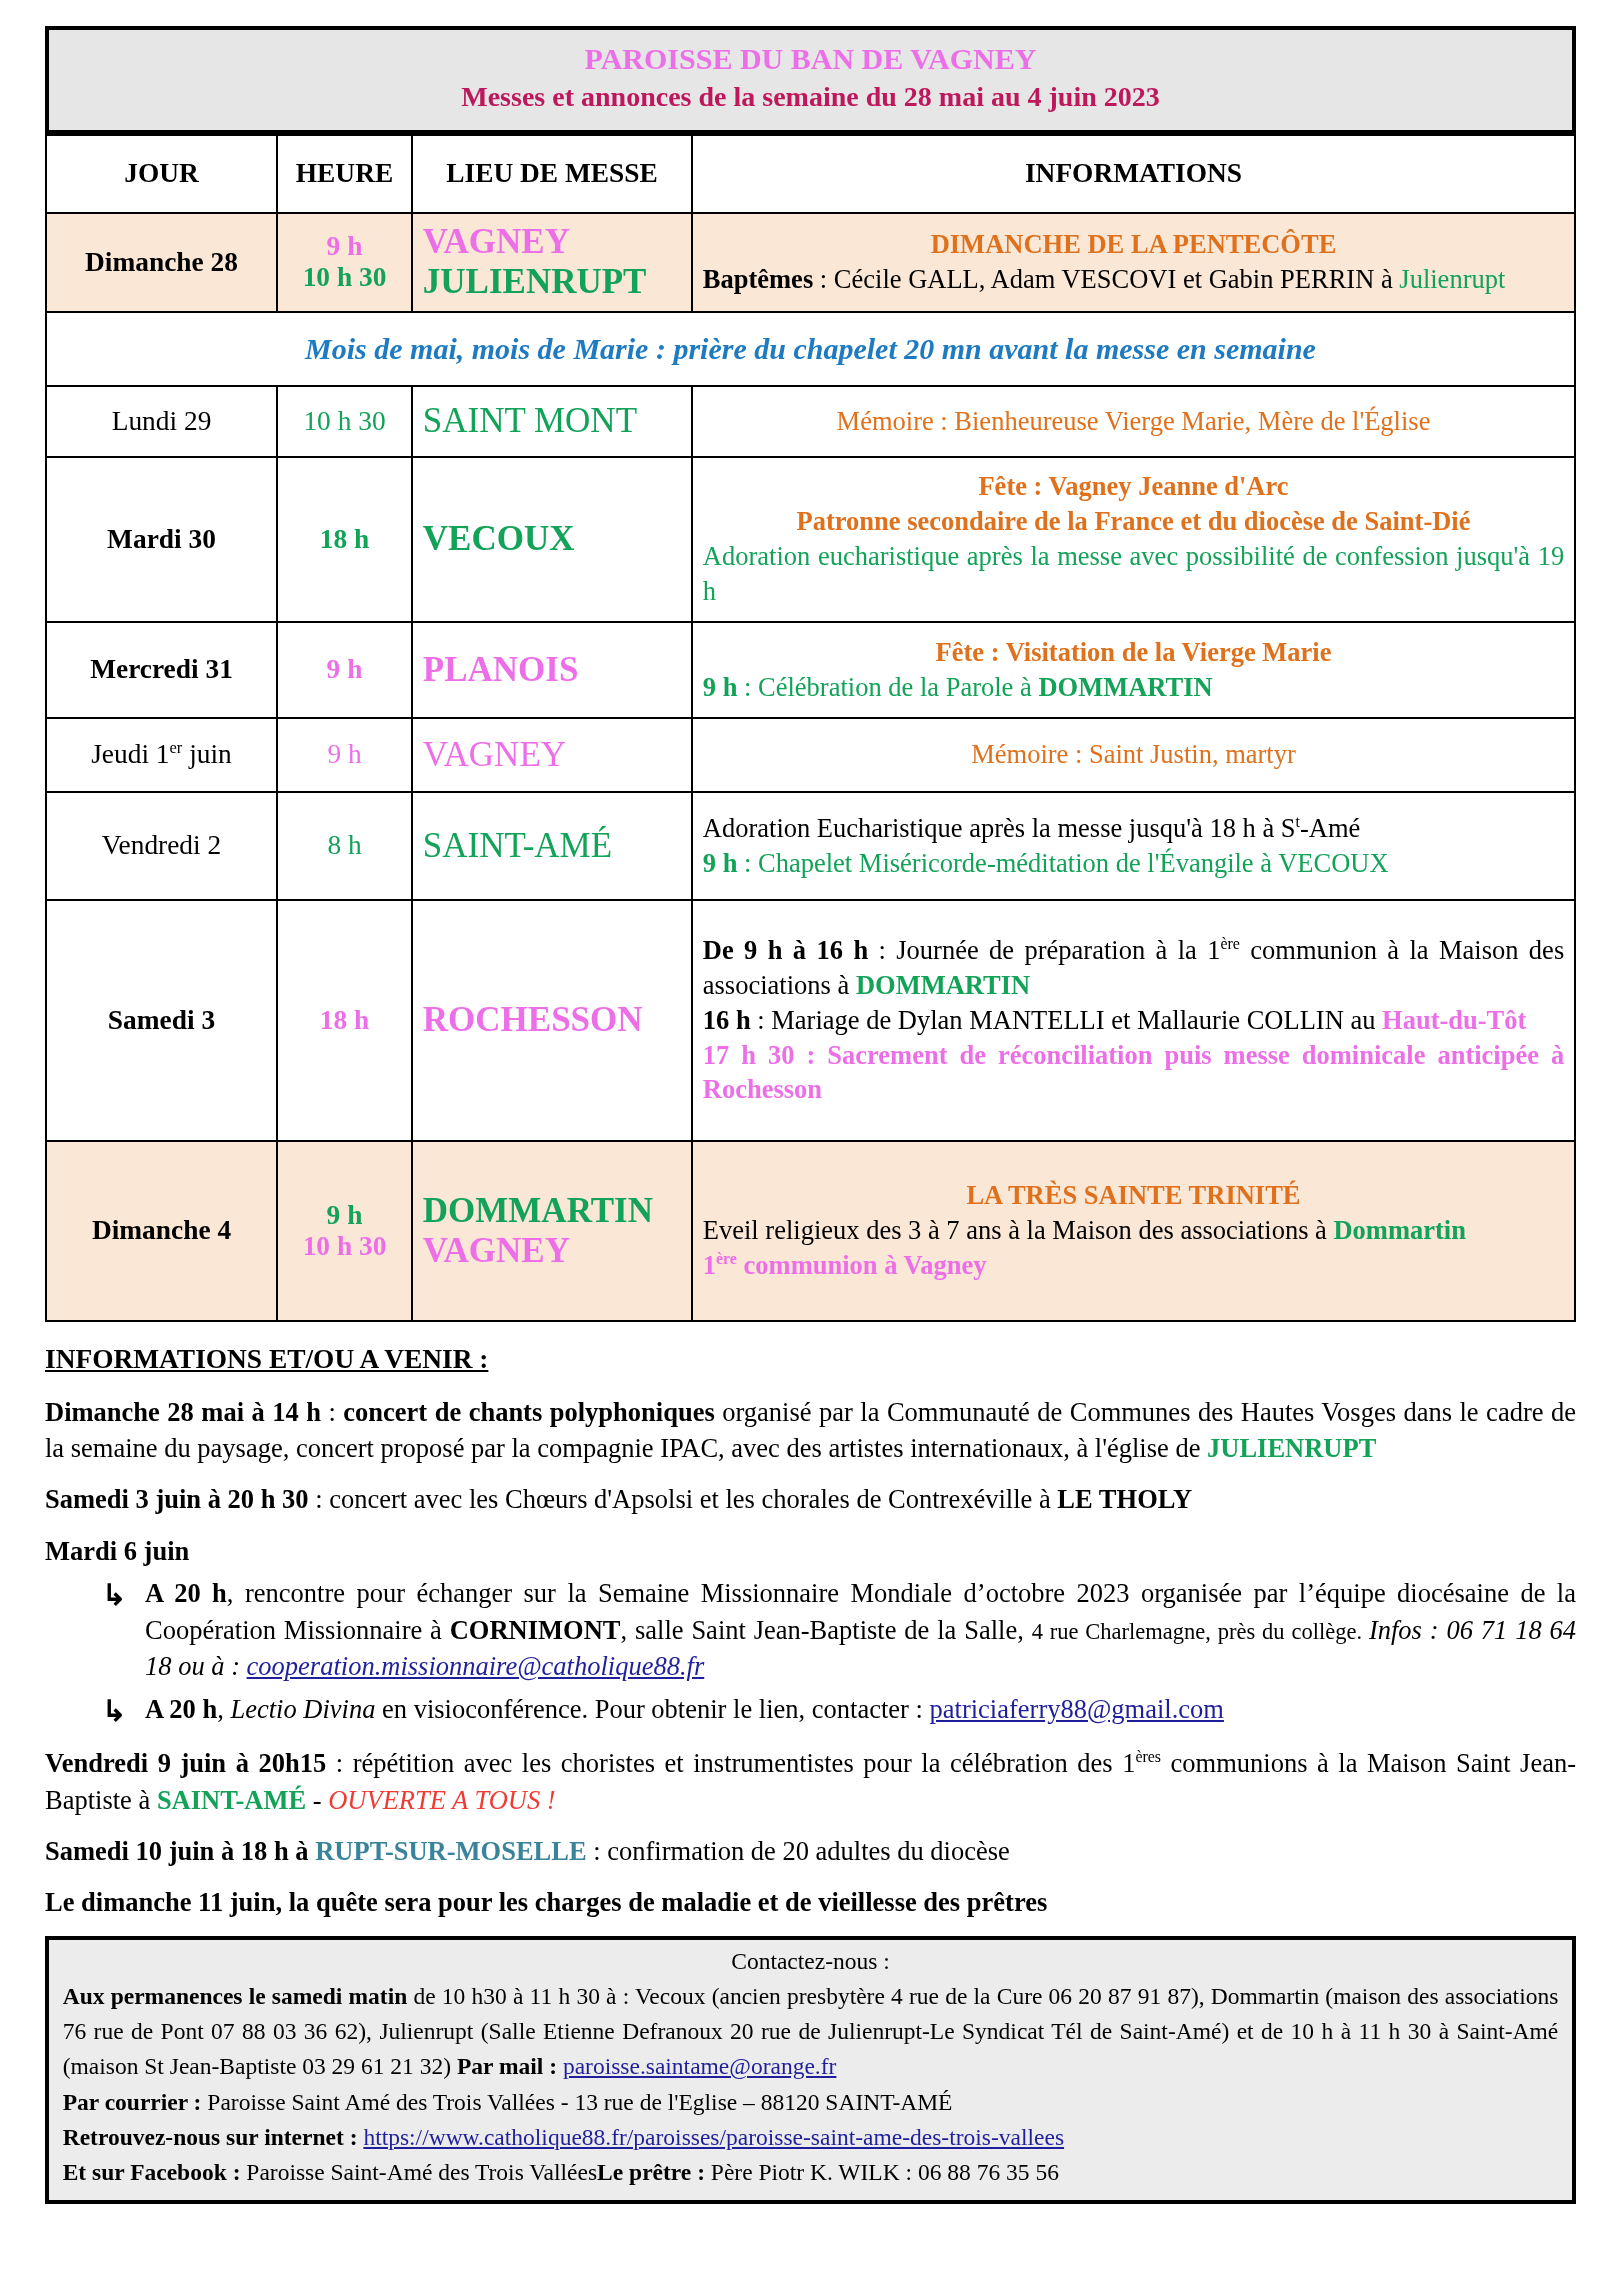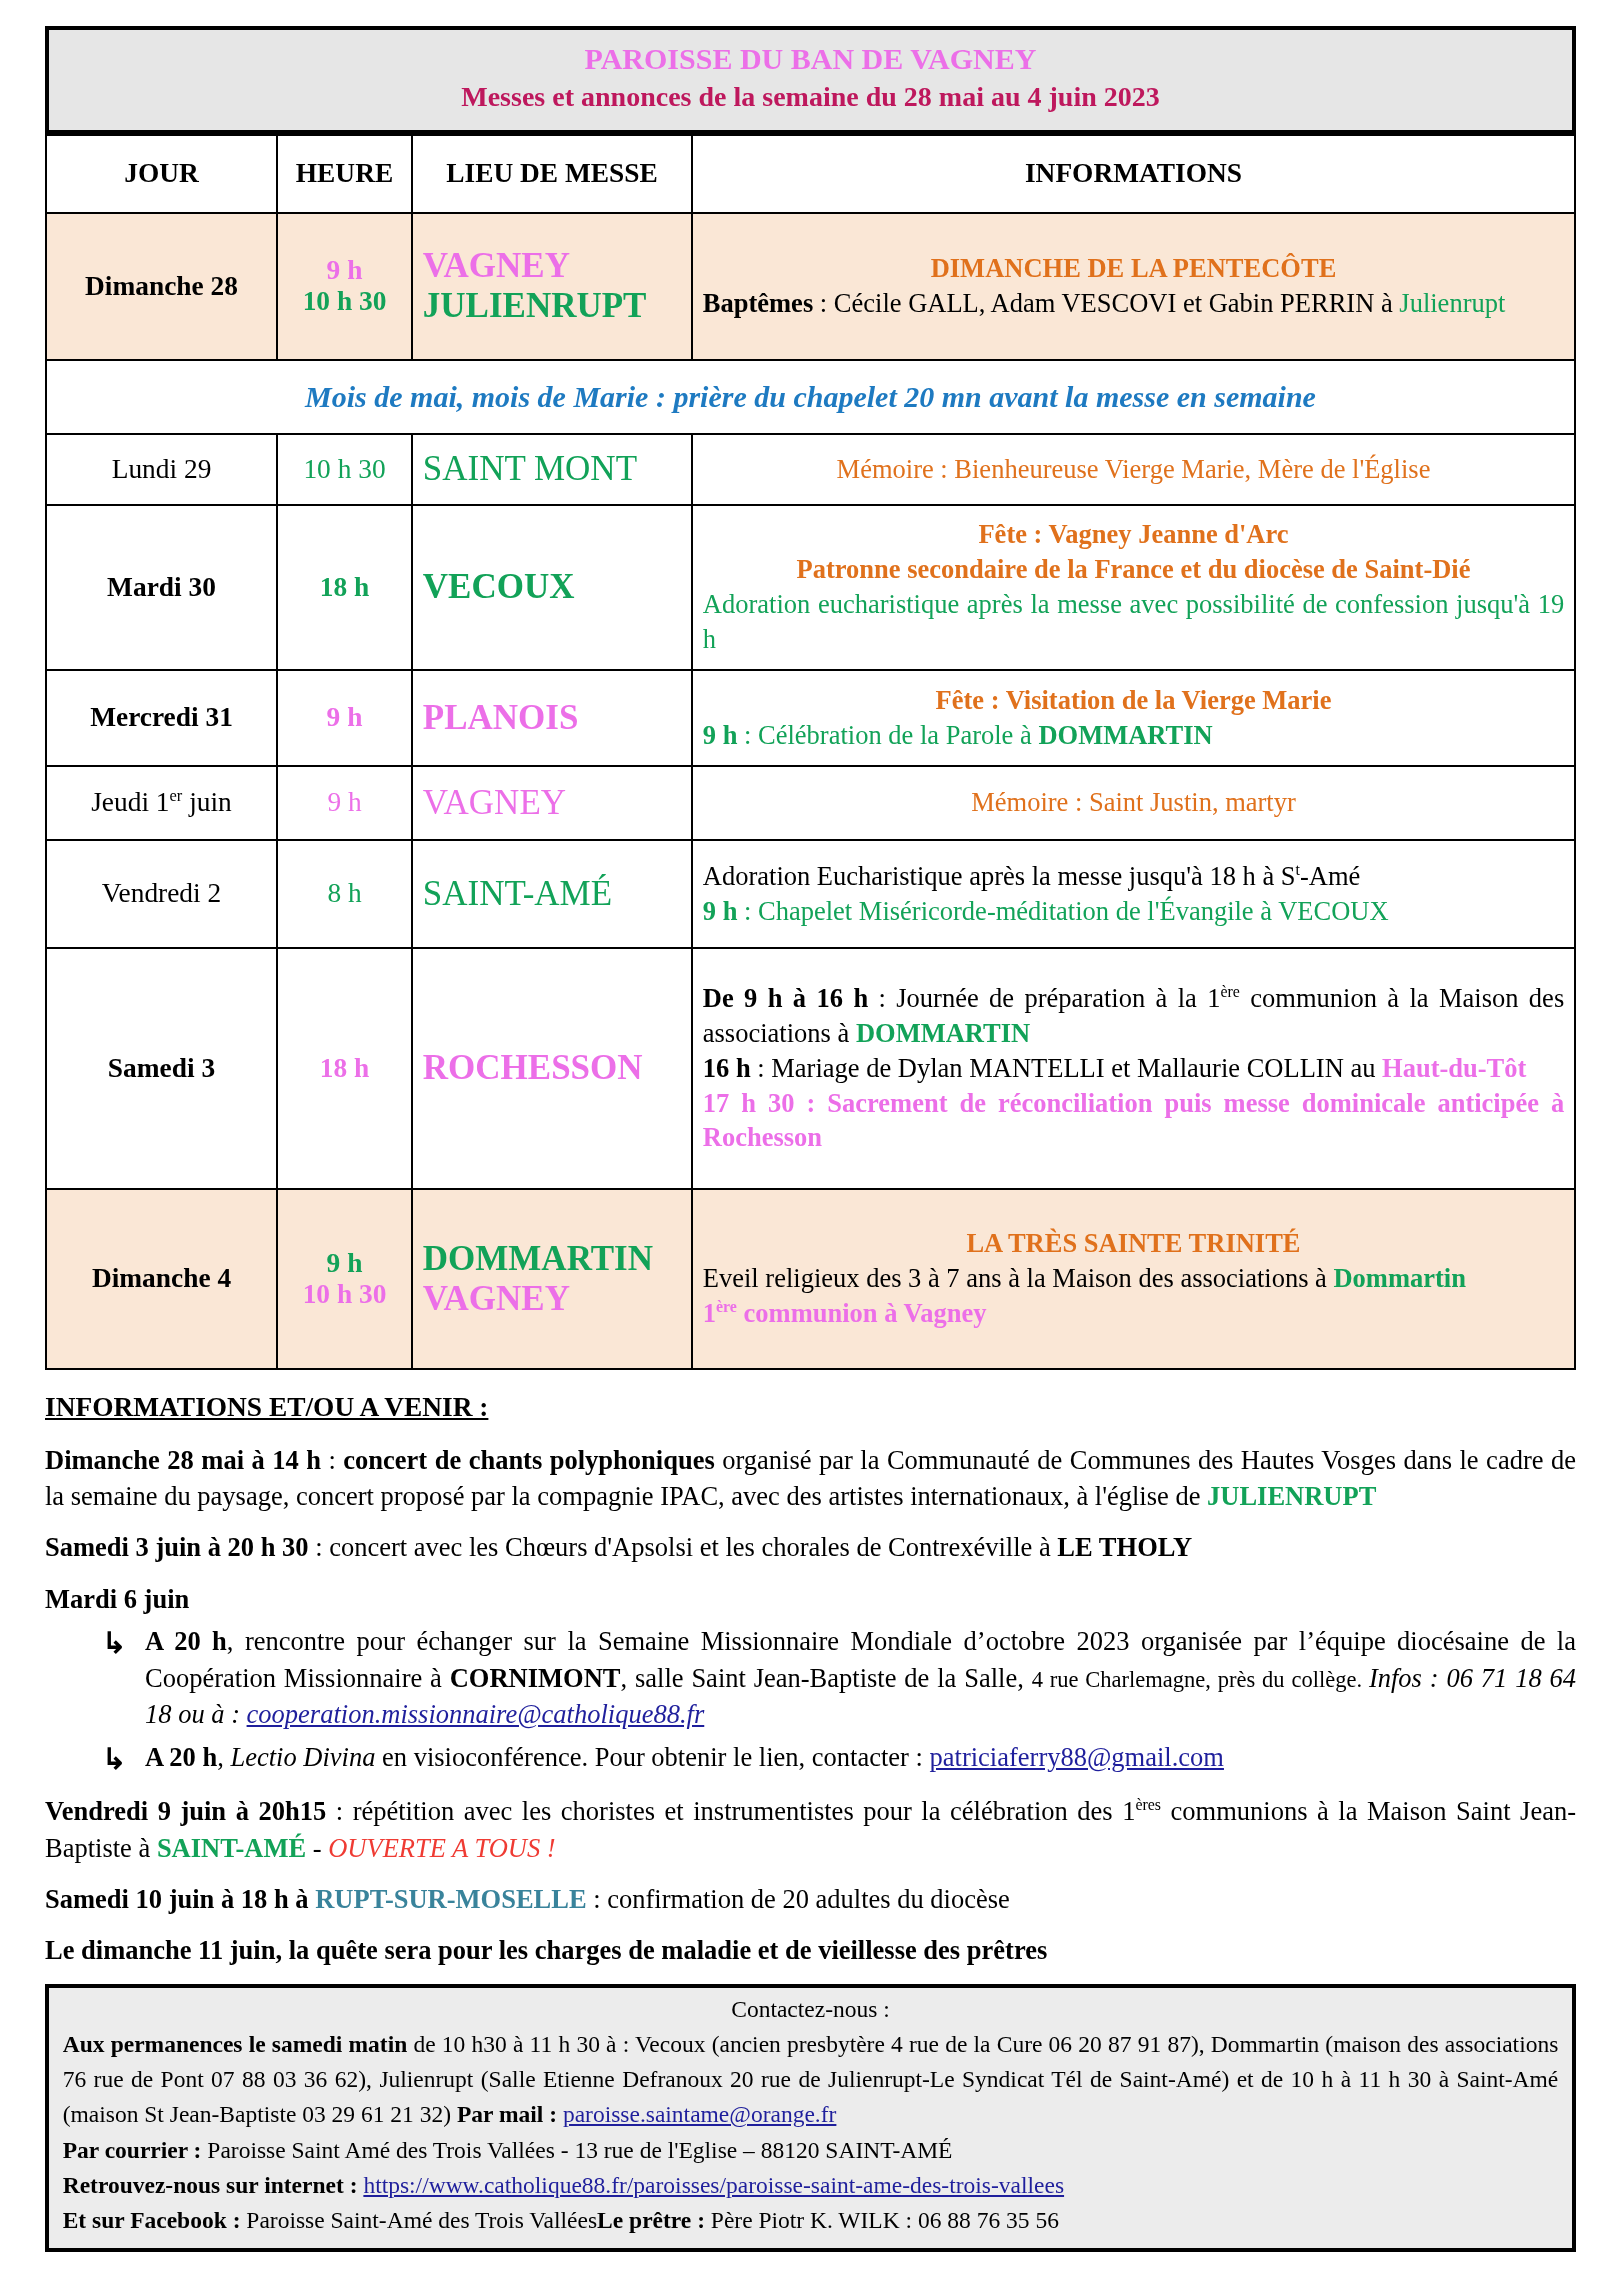--- a/index.html
+++ b/index.html
@@ -15,21 +15,21 @@
     padding:9.8px 5.9px 13.7px 5.9px;line-height:1.32;
   }
   .t1{font-size:33px;font-weight:bold;color:var(--green);}
   .t2{font-size:30px;font-weight:bold;color:var(--pink);}
   .t3{font-size:28px;font-weight:bold;color:#be185d;}
 
   
   table.sched{width:100%;border-collapse:collapse;margin-top:0;table-layout:fixed;border-radius:22px;}
   table.sched th,table.sched td{border:2.9px solid #000;vertical-align:middle;padding:3.9px 9.8px;}
   table.sched th{font-size:27.4px;font-weight:bold;text-align:center;}
-  .h-hd{height:78px}.h-a{height:147px}.h-note{height:74px}.h-b{height:71px}
+  .h-hd{height:78px}.h-a{height:99px}.h-note{height:74px}.h-b{height:71px}
   .h-c{height:165px}.h-d{height:96px}.h-e{height:74px}.h-f{height:108px}
   .h-g{height:241px}.h-h{height:180px}
   td.day{font-size:27.4px;text-align:center;}
   td.time{font-size:27.4px;text-align:center;padding:3.9px 2px;}
   td.place{font-size:35px;text-align:left;padding-left:9.8px;}
   td.info{font-size:26.5px;line-height:1.32;padding:5.9px 13.7px;}
   tr.peach td{background:var(--peach);}
   td.note{
     font-size:30px;font-weight:bold;font-style:italic;color:var(--blue);
     text-align:center;padding:9.8px;

